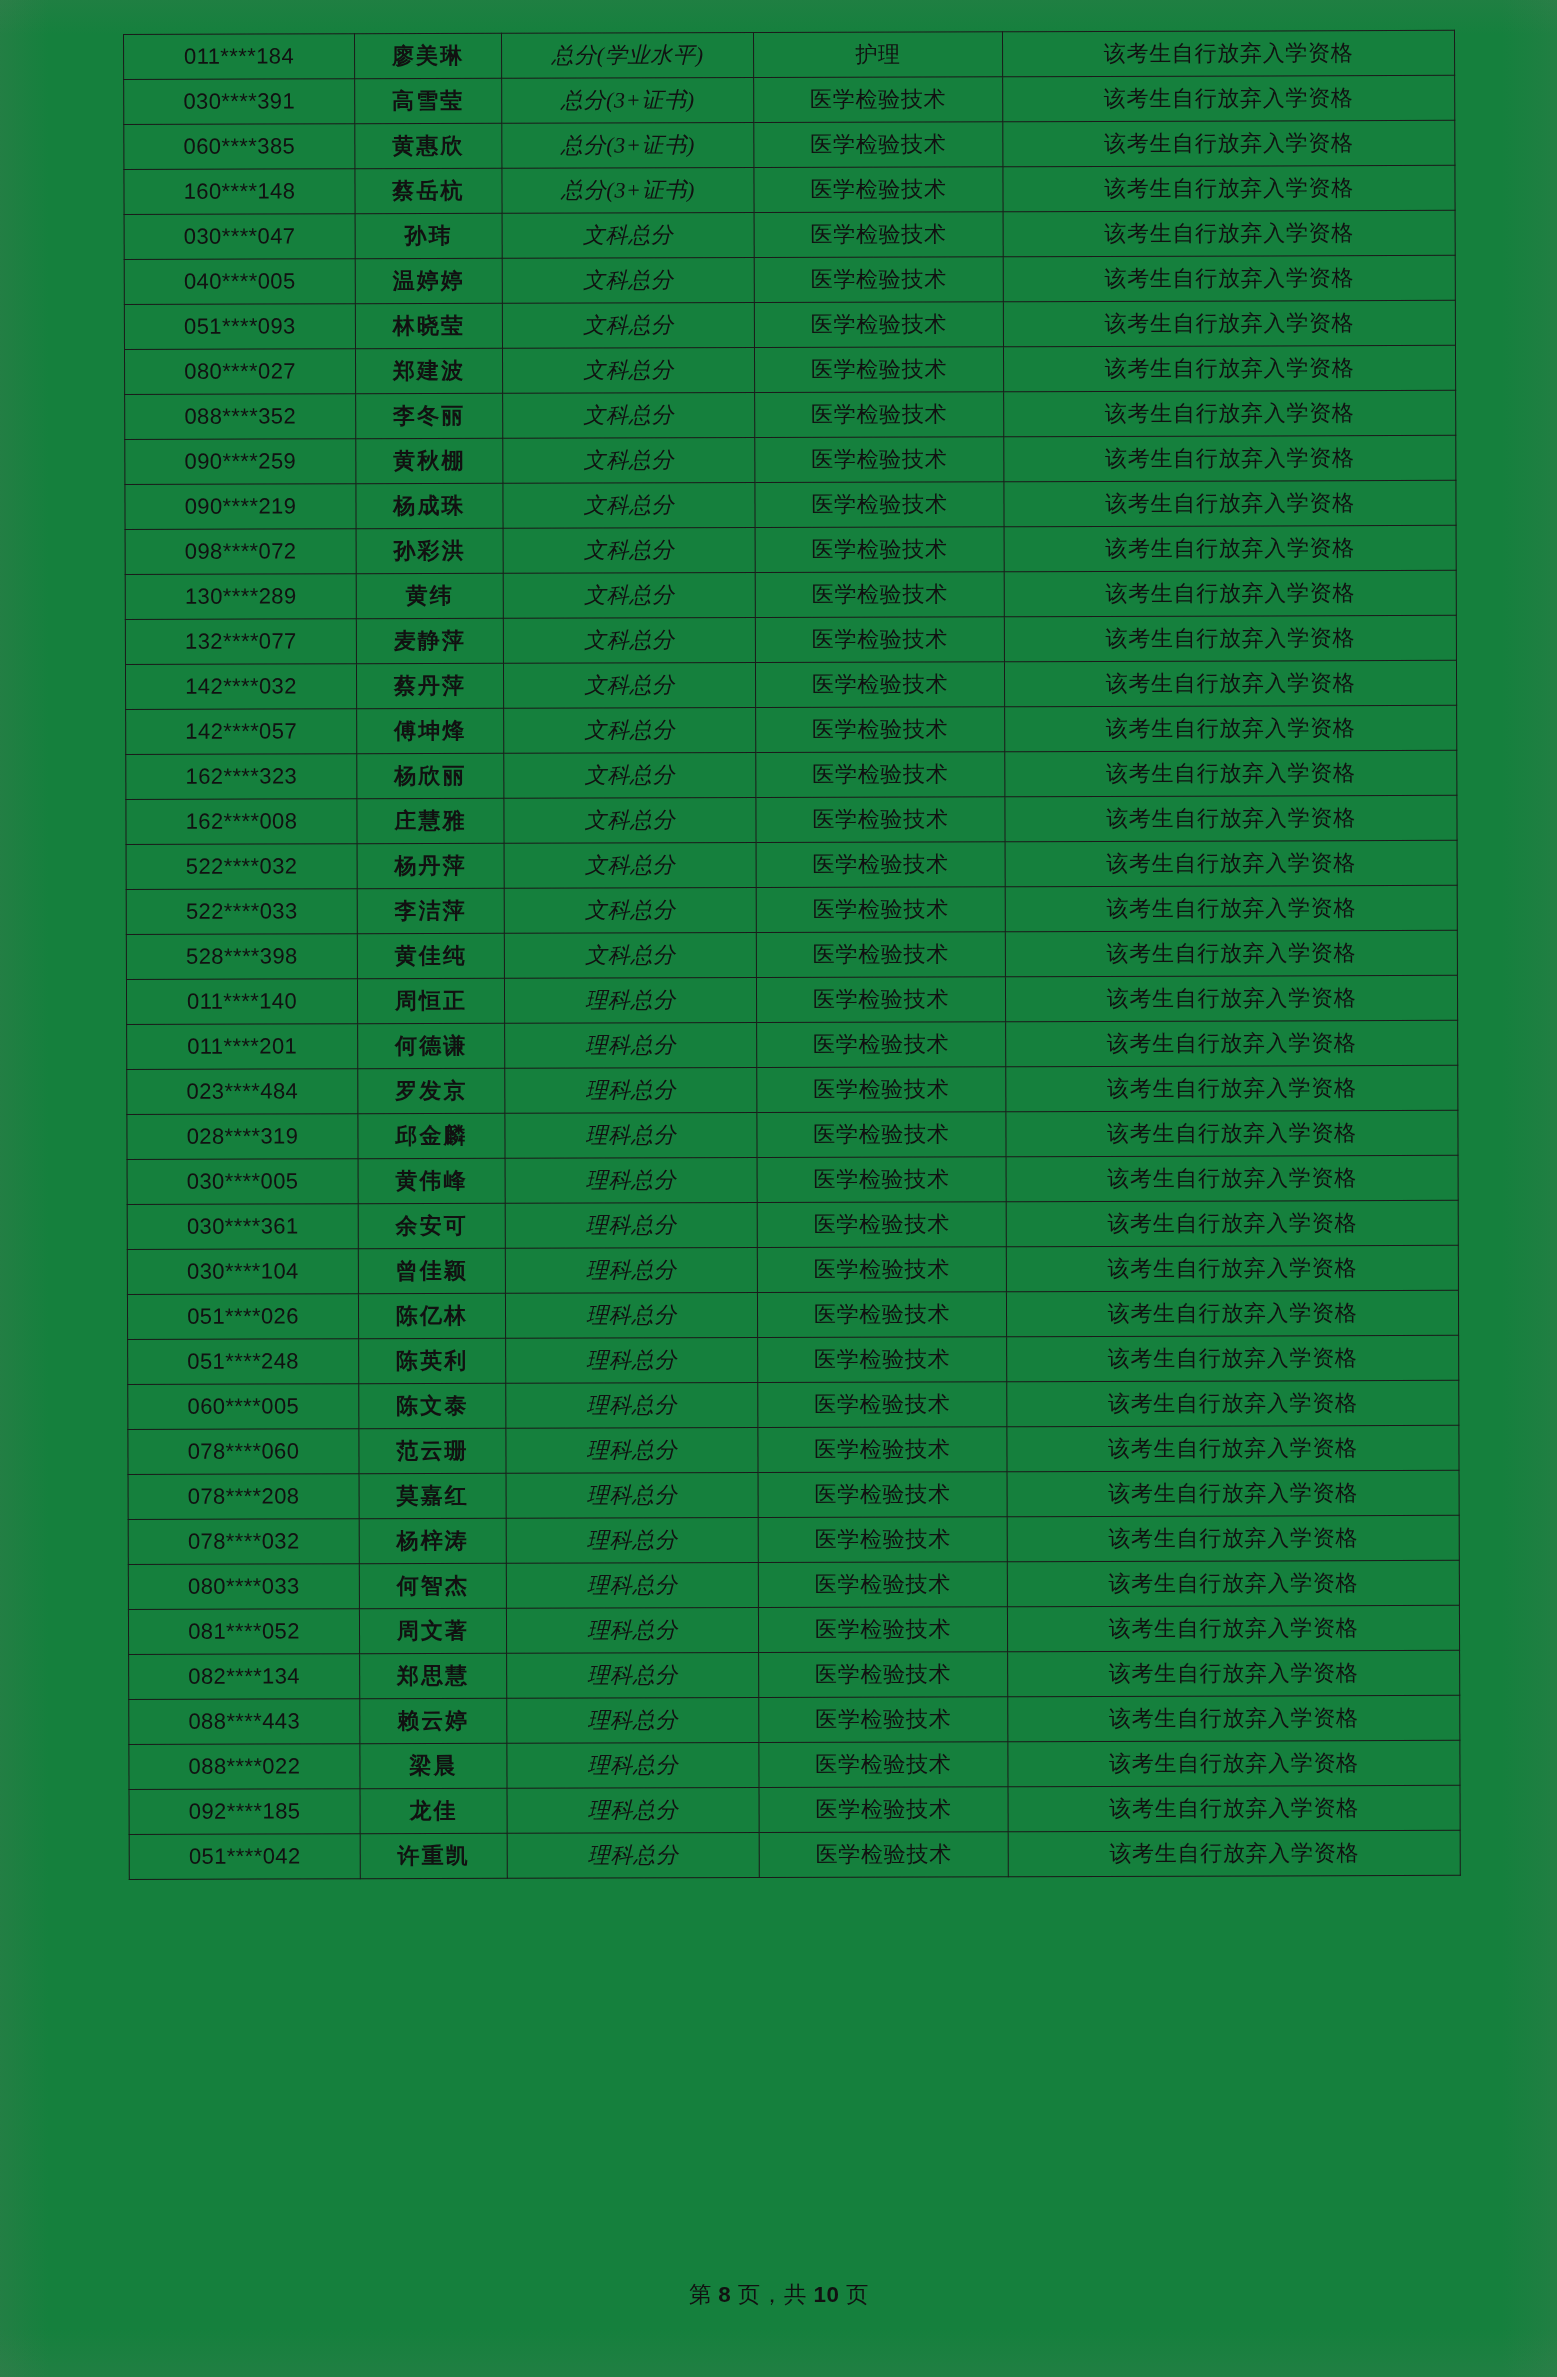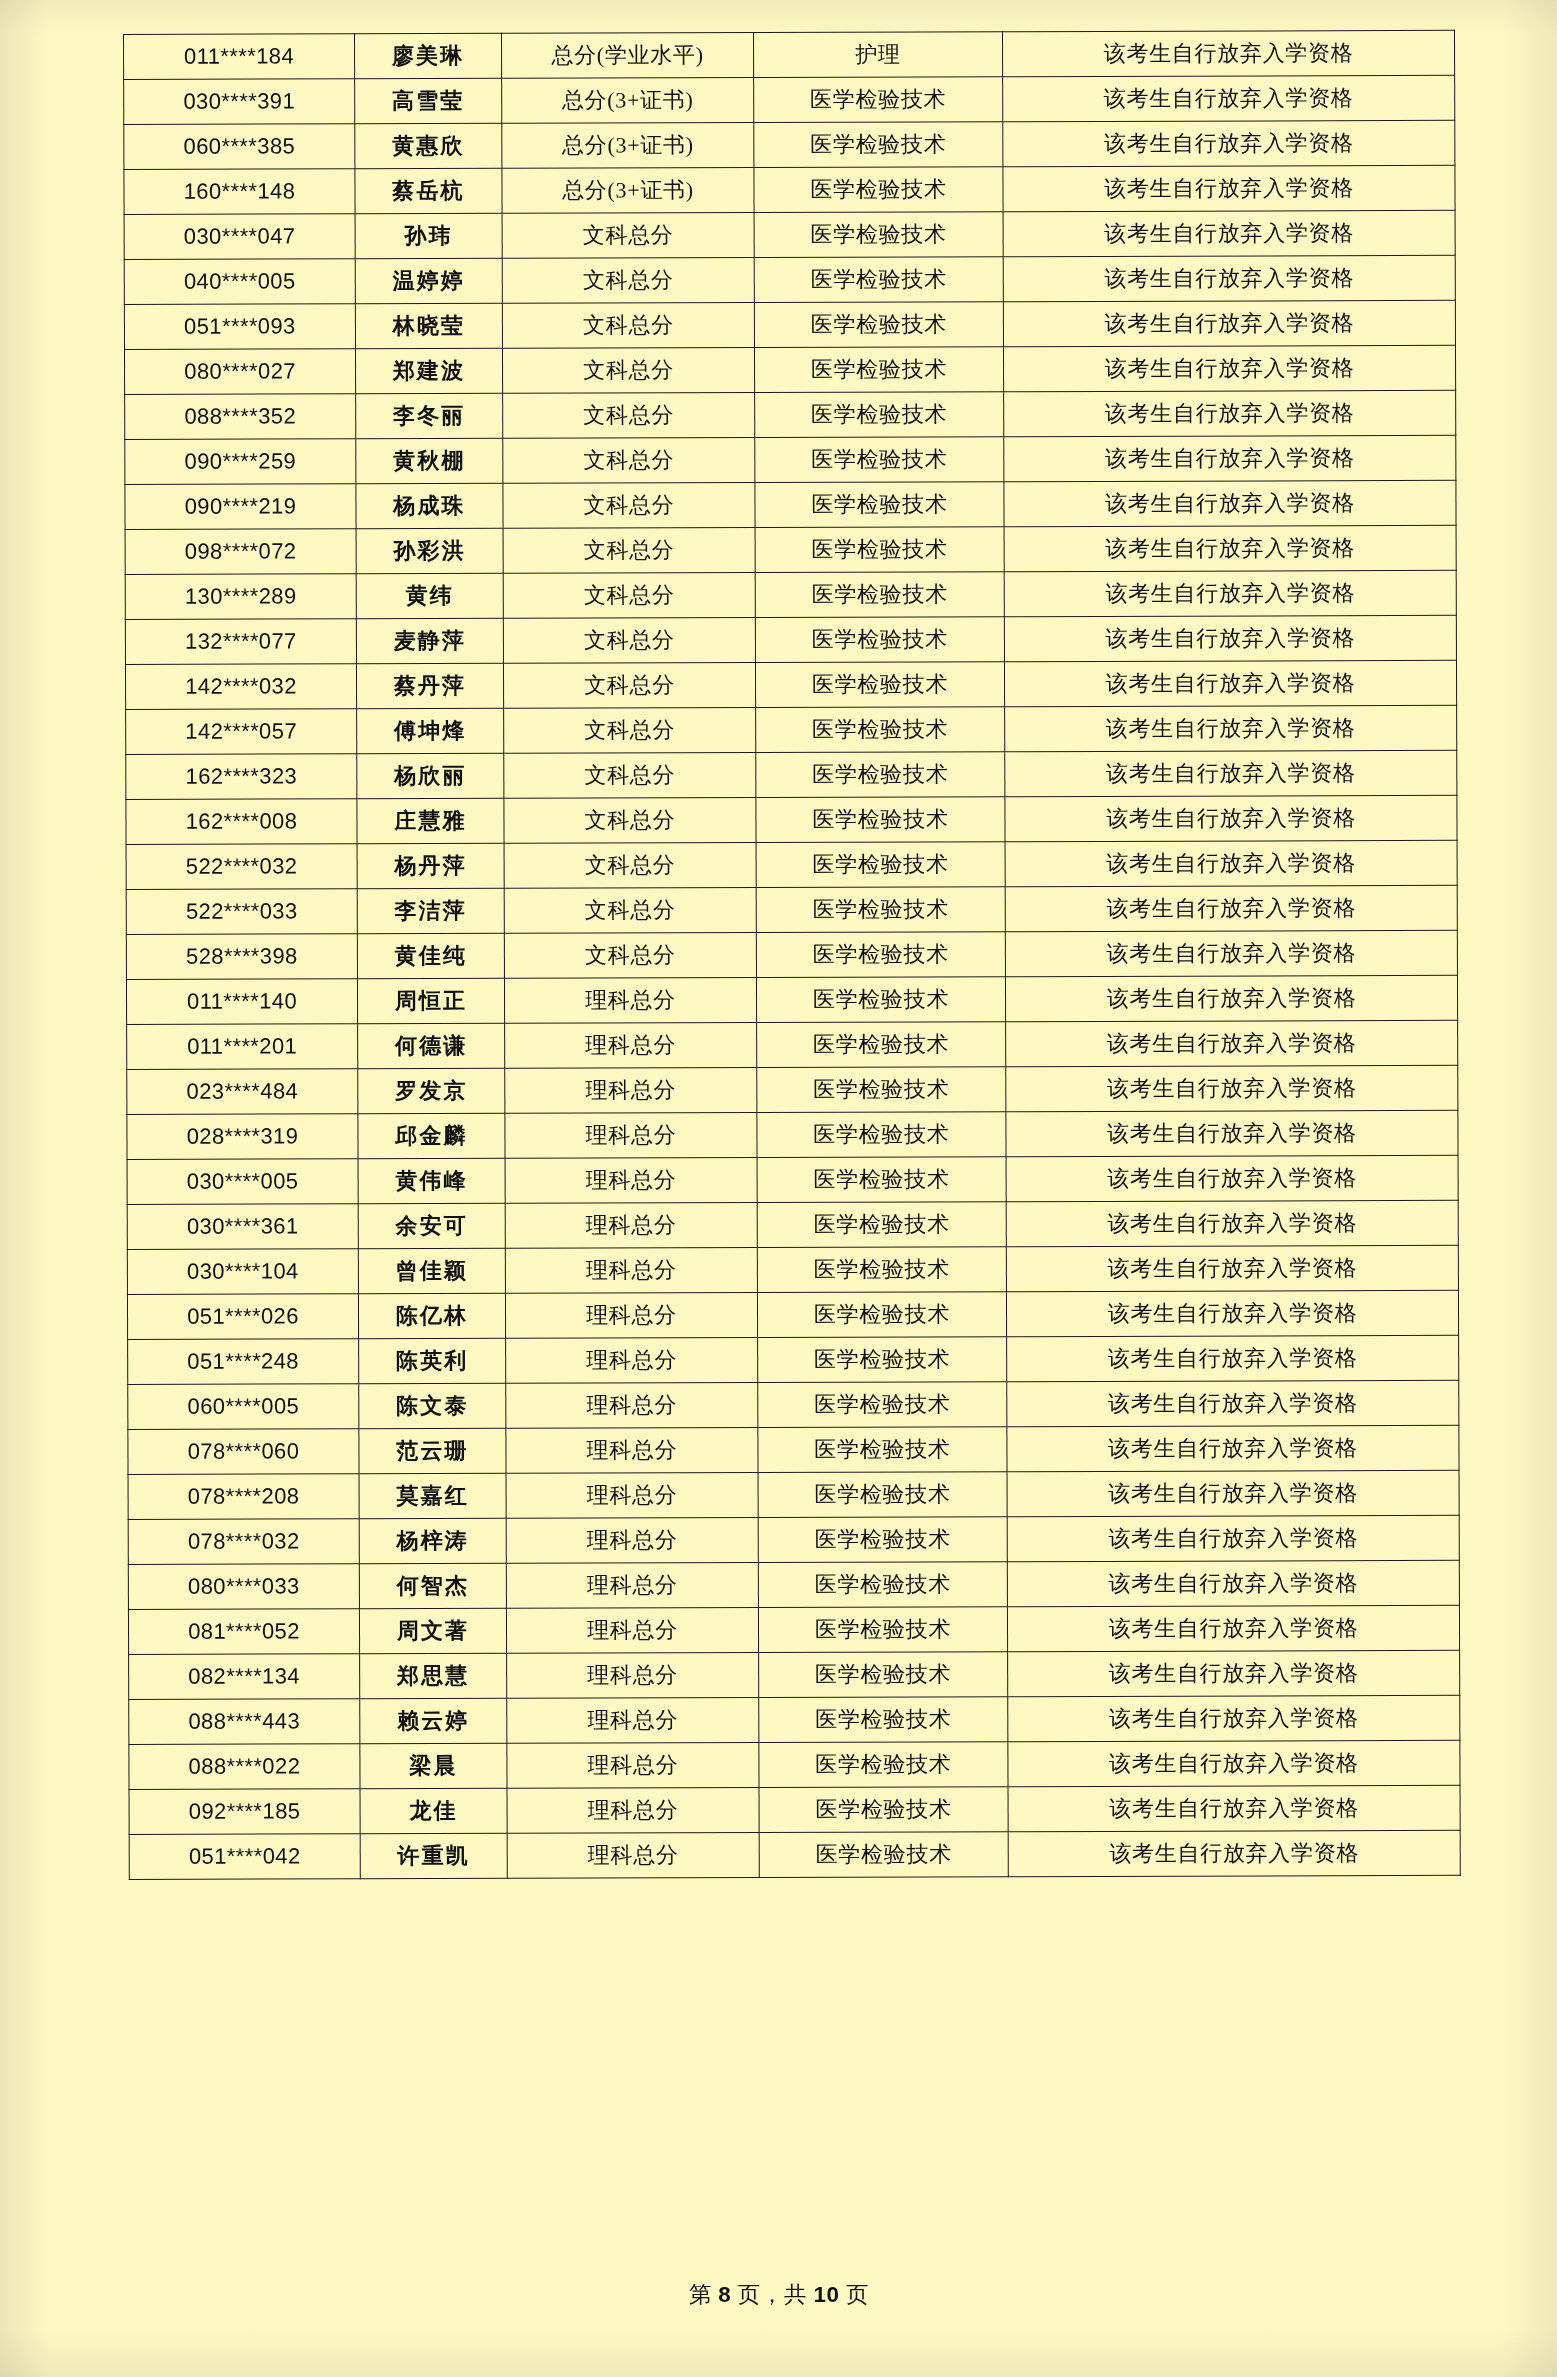--- a/index.html
+++ b/index.html
@@ -12,21 +12,21 @@
     height: 2377px;
     position: relative;
     font-family: "Liberation Serif", "DejaVu Serif", serif;
     color: #111;
     overflow: hidden;
   }
   
   .page {
     position: absolute;
     inset: 0;
-    background: #fef9c3;
+    background: #15803d;
   }
   .sheet {
     position: absolute;
     left: 123px;
     top: 34px;
     width: 1331px;
   }
   table.roster {
     border-collapse: collapse;
     width: 1331px;
@@ -58,20 +58,21 @@
     letter-spacing: 0.4px;
   }
   td.name {
     font-weight: 700;
     letter-spacing: 2.1px;
     font-size: 22.4px;
   }
   td.type {
     font-size: 22px;
     letter-spacing: 0.7px;
+    font-style: italic;
   }
   td.major {
     font-size: 22px;
     letter-spacing: 0.7px;
   }
   td.note {
     font-size: 22px;
     letter-spacing: 0.7px;
   }
   .footer {

